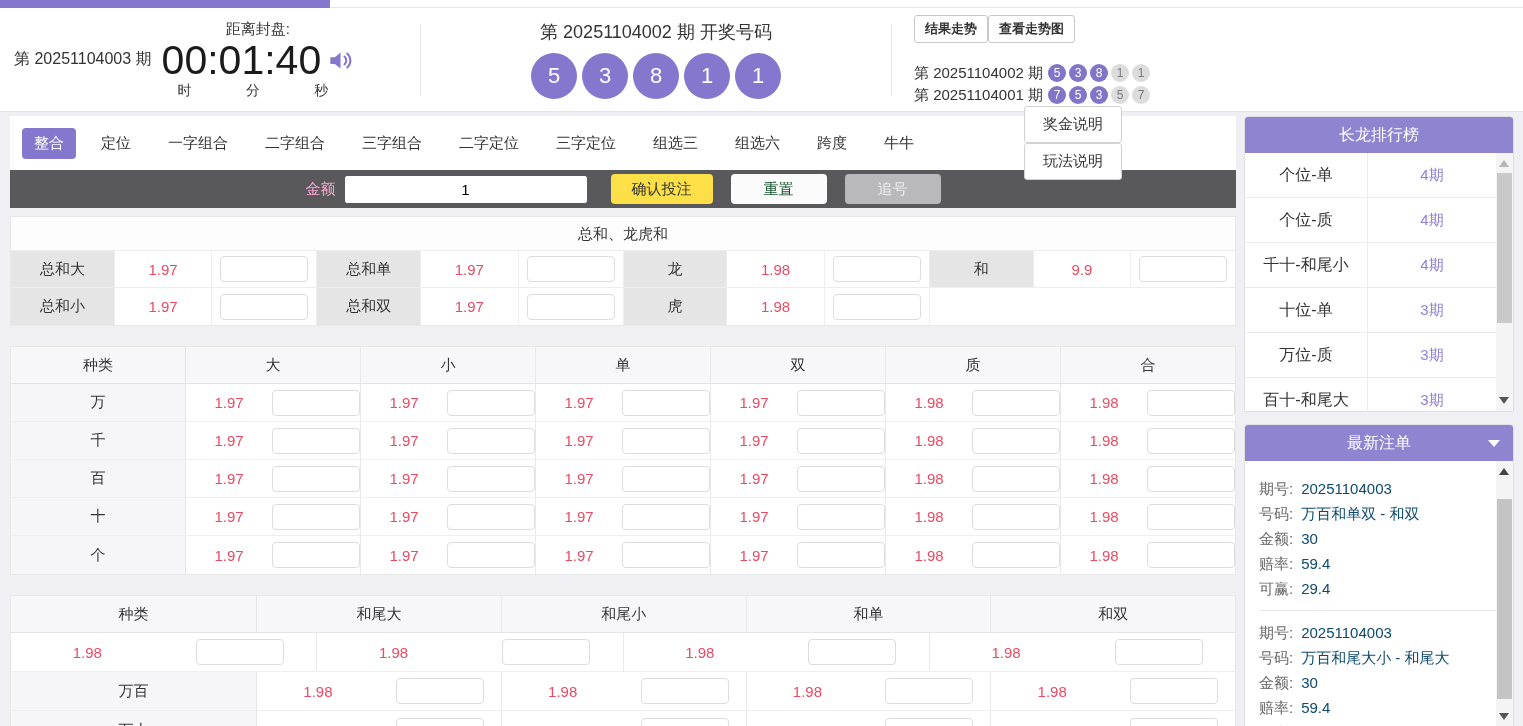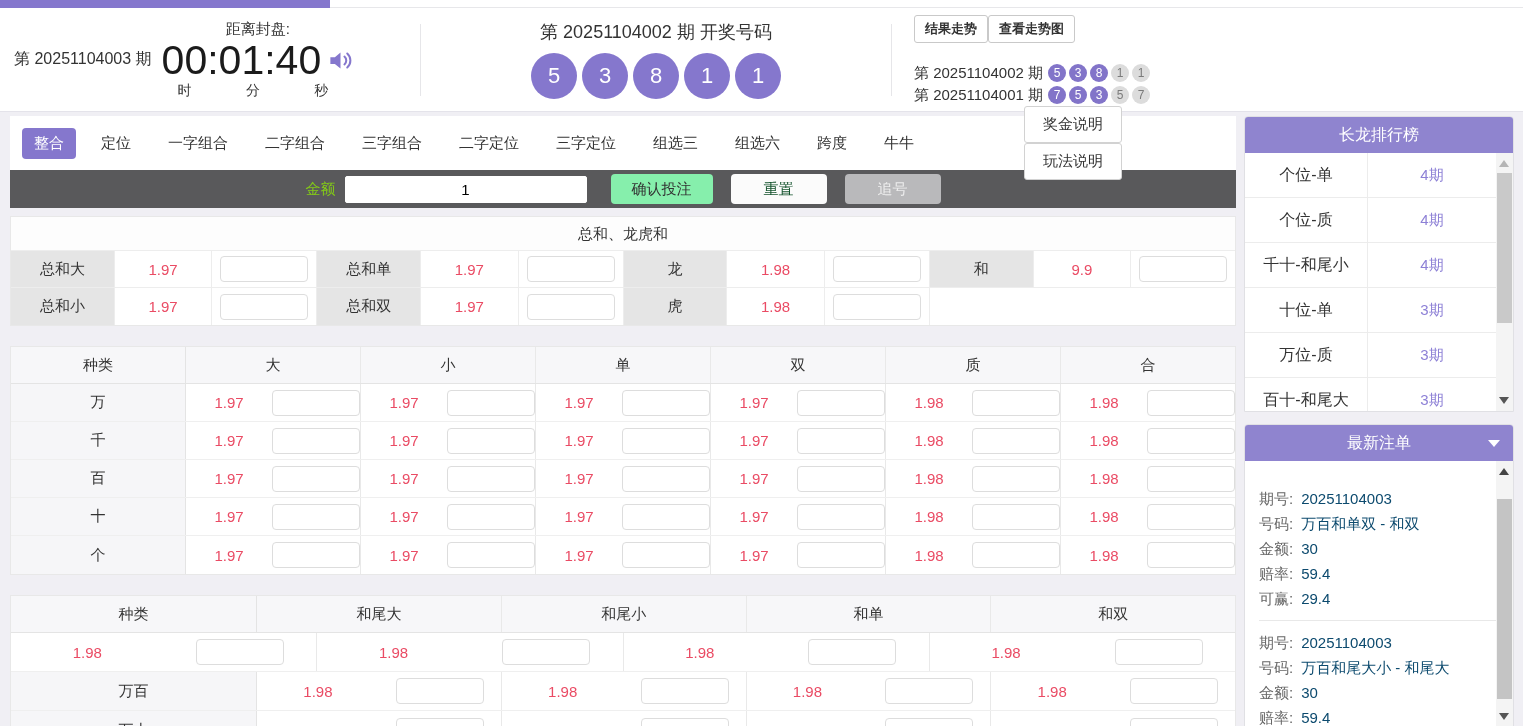--- a/index.html
+++ b/index.html
@@ -40,25 +40,25 @@
   .main { width:1226px; }
 
   .tabsbar { background:#fff; height:54px; display:flex; align-items:center; padding:0 12px;gap:36px; }
   .tab { font-size:15px; padding:6px 12px; margin-right:13px; border-radius:4px; cursor:pointer; white-space:nowrap; }
   .tab.active { background:#8577cd; color:#fff; }
   .help-spacer { flex:1; }
   .help-btn { background:#fff; border:1px solid #d2d2d2; border-radius:3px; padding:8px 18px;
     font-size:15px; color:#333; margin-left:13px; cursor:pointer; }
 
   .toolbar { background:#59595b; height:38px; display:flex; align-items:center; justify-content:center; }
-  .amount-label { color:#84cc16; font-size:15px; margin-right:9px; }
+  .amount-label { color:#f9a8d4; font-size:15px; margin-right:9px; }
   .amount-input { width:242px; height:27px; text-align:center; font-size:15px; border:1px solid #fff;
     border-radius:2px; outline:none; }
   .bar-btn { height:30px; border:none; border-radius:4px; font-size:15px; cursor:pointer; }
-  .btn-confirm { width:102px; margin-left:24px; background:#86efac; color:#333; }
+  .btn-confirm { width:102px; margin-left:24px; background:#fde047; color:#333; }
   .btn-reset { width:96px; margin-left:18px; background:#fbfbfb; color:#14532d; }
   .btn-chase { width:96px; margin-left:18px; background:#b9b9bb; color:#eeeeee; }
 
   
   .sum-section { margin-top:8px; background:#fff; border:1px solid #e8e8e8; }
   .sum-title { height:34px; line-height:34px; text-align:center; font-size:15px;
     background:#fdfdfd; border-bottom:1px solid #ededed; }
   .sum-row { display:flex; height:37px; border-bottom:1px solid #ededed; }
   .sum-row:last-child { border-bottom:none; }
   .sum-group { flex:1; display:flex; border-right:1px solid #ededed; }
@@ -101,21 +101,21 @@
   .rank-count { flex:1; display:flex; align-items:center; justify-content:center;
     font-size:15px; color:#8d80d6; margin-right:17px; }
   .sbar { position:absolute; right:0; top:0; bottom:0; width:17px; background:#f4f4f4; }
   .sbar .arr-up, .sbar .arr-dn { position:absolute; left:3px; width:0; height:0;
     border-left:5.5px solid transparent; border-right:5.5px solid transparent; cursor:pointer; }
   .arr-up { top:7px; border-bottom:7px solid #b5b5b5; }
   .arr-dn { bottom:7px; border-top:7px solid #555; }
   .sbar .thumb { position:absolute; left:1px; width:15px; background:#c9c9c9; cursor:pointer; }
   .rank-thumb { top:20px; height:150px; }
   .orders-panel { margin-top:12px; }
-  .orders-body { height:266px; overflow:hidden; position:relative; padding:25px 14px 0 14px; }
+  .orders-body { height:266px; overflow:hidden; position:relative; padding:15px 14px 0 14px; }
   .order-entry { border-bottom:1px solid #e8e8e8; padding-bottom:9px; margin-bottom:9px; }
   .order-entry:last-child { border-bottom:none; }
   .o-line { display:flex; font-size:15px; line-height:25px; }
   .o-lbl { color:#666; margin-right:8px; white-space:nowrap; }
   .o-val { color:#0c4a6e; }
   .orders-sbar .arr-up { border-bottom-color:#444; }
   .orders-sbar .thumb { top:38px; height:200px; background:#c4c4c4; }
 </style>
 </head>
 <body>

